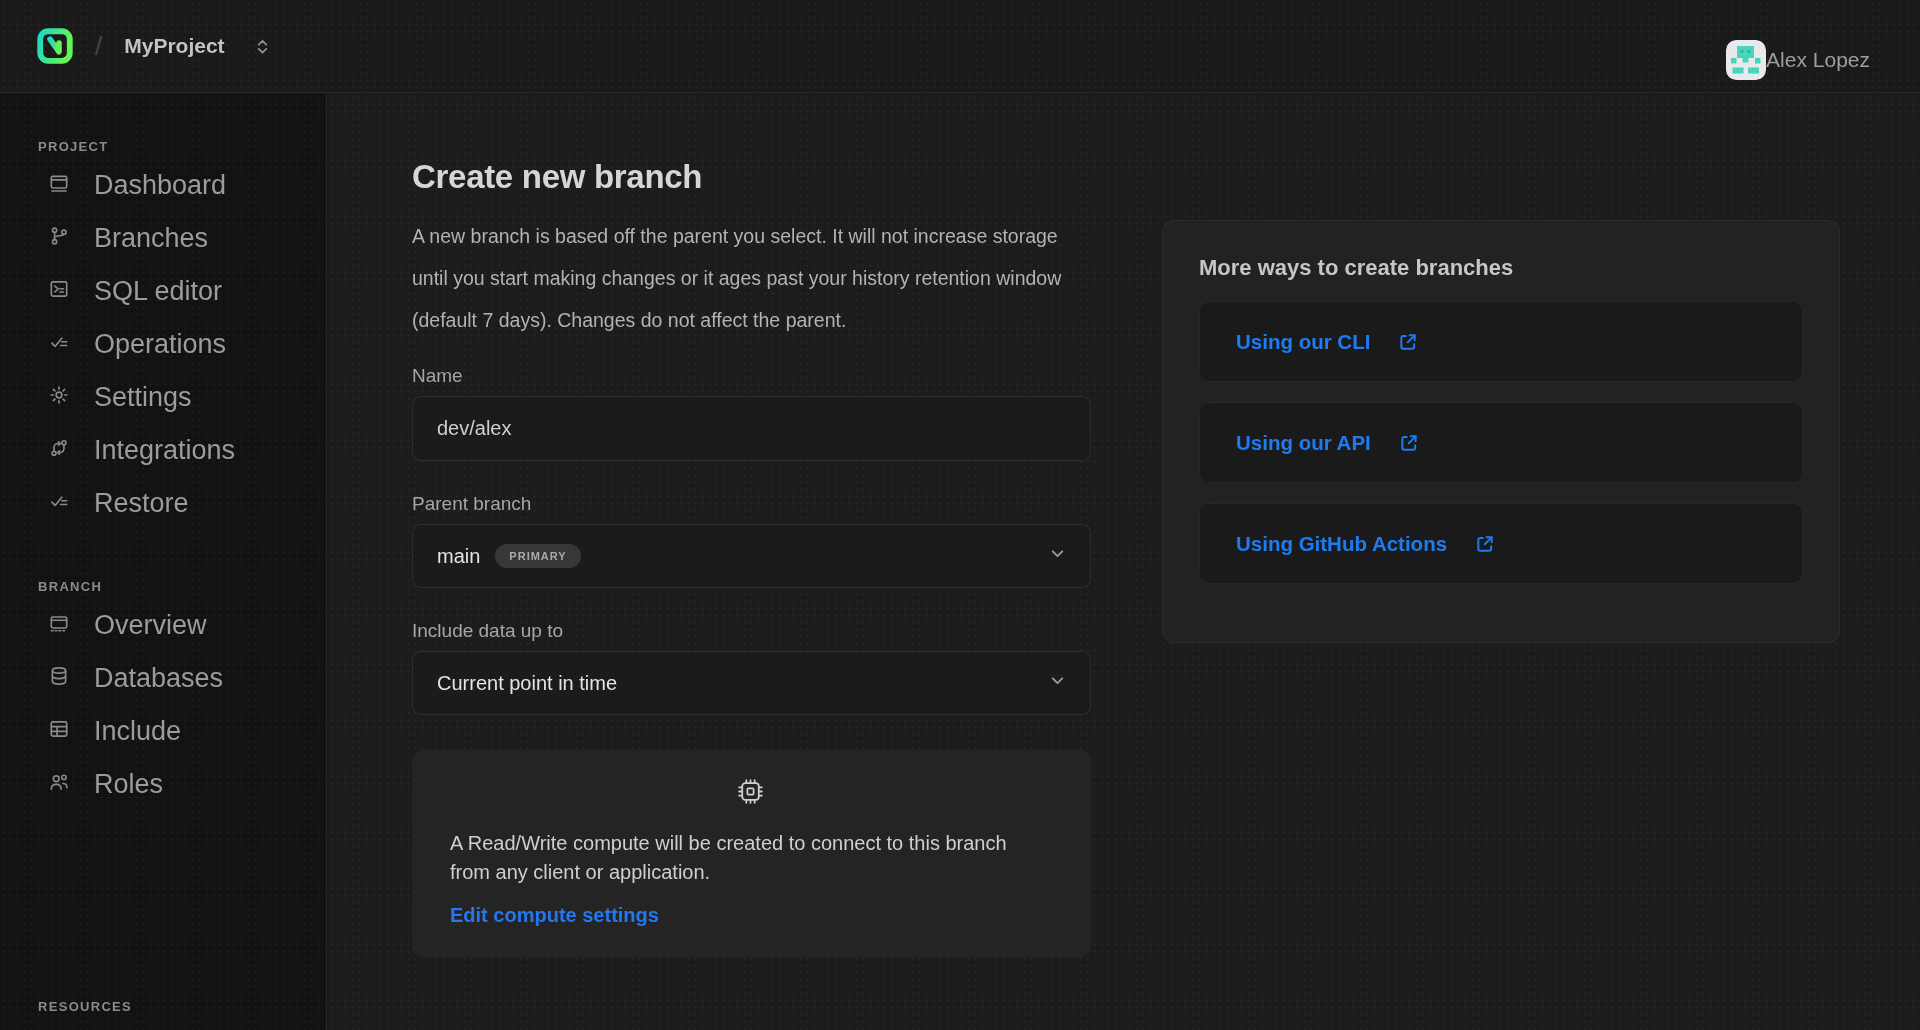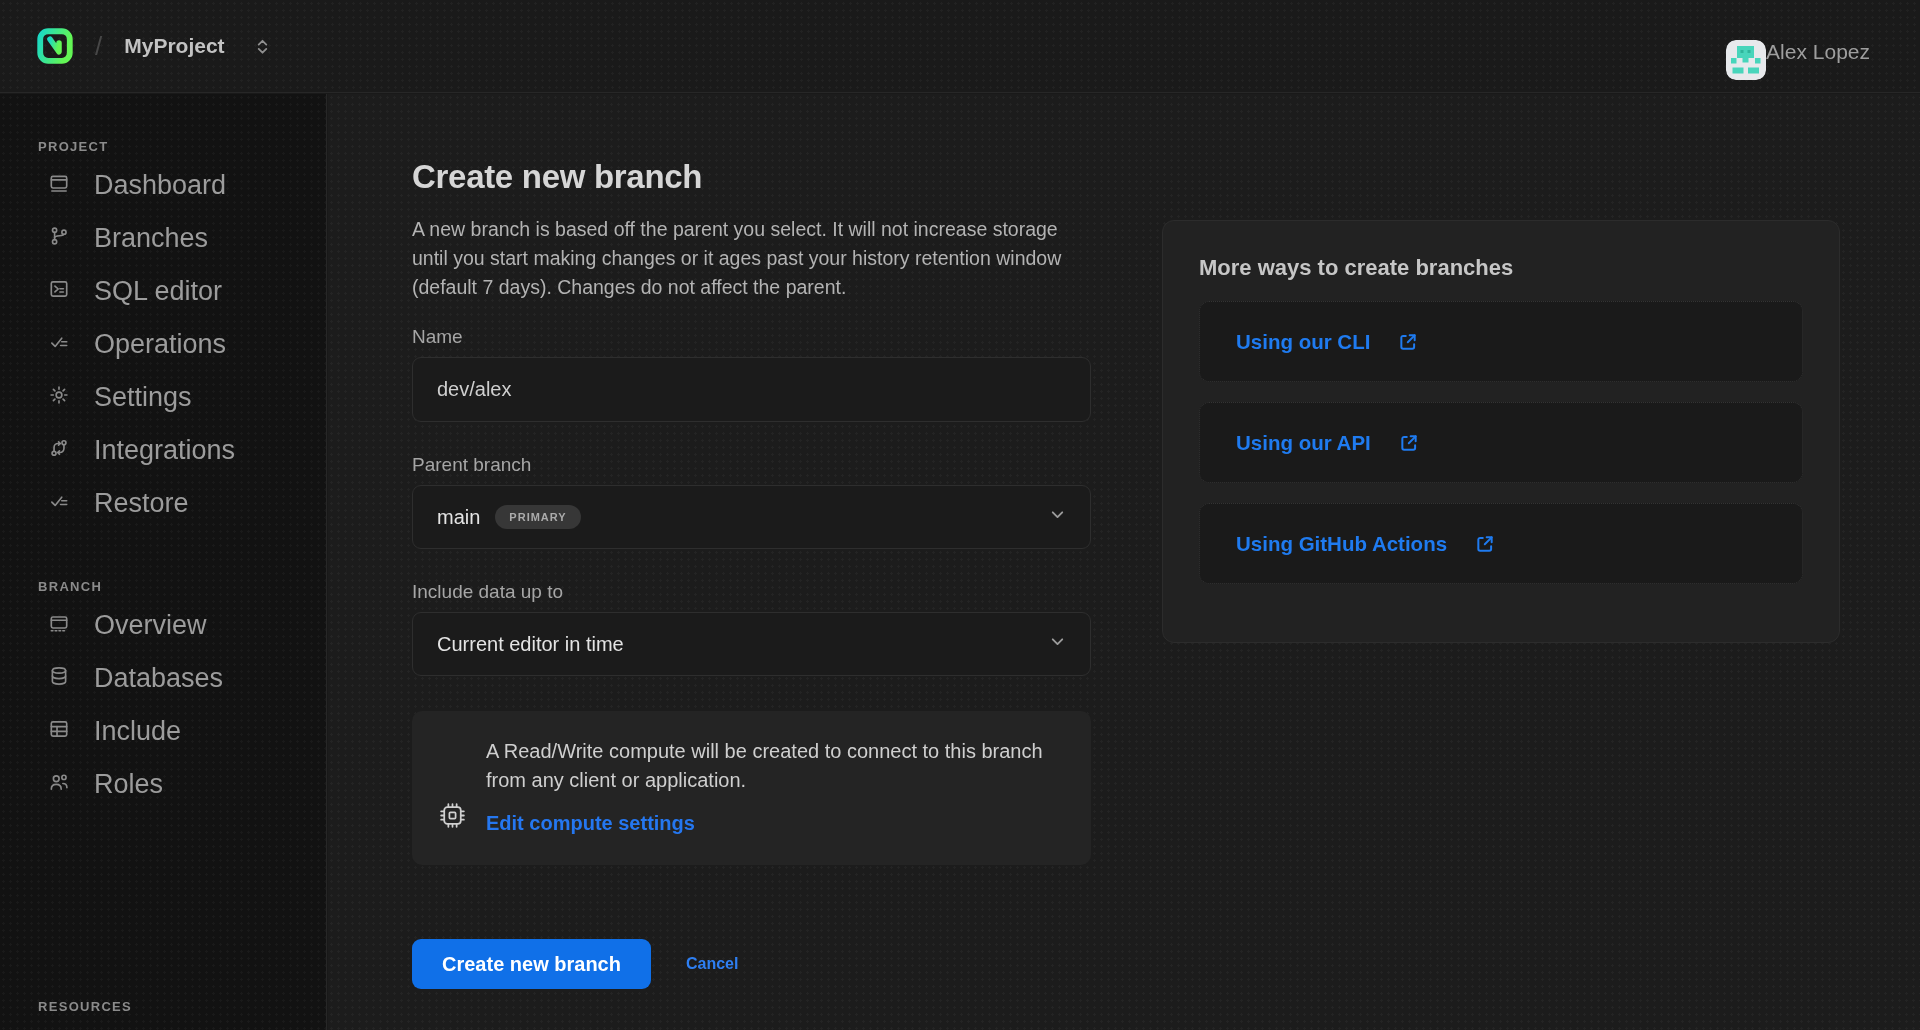--- a/index.html
+++ b/index.html
@@ -20,21 +20,21 @@
     position: absolute; top: 0; left: 0; right: 0; height: 93px;
     background-color: #1a1a1a;
     border-bottom: 1px solid #272727;
     display: flex; align-items: center;
     padding: 0 50px 0 35px;
   }
   .logo-box { width: 40px; height: 40px; display: flex; align-items: center; justify-content: center; }
   .crumb-slash { color: #474747; font-size: 26px; margin: 0 22px 0 20px; font-weight: 400; }
   .project-name { color: #c3c3c3; font-size: 21px; font-weight: 600; }
   .selector-icon { margin-left: 28px; display: flex; align-items: center; cursor: pointer; }
-  .topbar-right { margin-left: auto; display: flex; gap: 0; margin-top: 28px; }
+  .topbar-right { margin-left: auto; display: flex; align-items: center; gap: 0; margin-top: 28px; }
   .user-name { color: #9e9e9e; font-size: 21px; }
 
   
   .sidebar {
     position: absolute; top: 94px; left: 0; bottom: 0; width: 327px;
     background-color: #121212;
     border-right: 1px solid #272727;
     padding-top: 45px;
   }
   .section-label {
@@ -52,21 +52,21 @@
 
   
   .main {
     position: absolute; top: 94px; left: 328px; right: 0; bottom: 0;
     background-color: #1c1c1c;
     display: flex; gap: 71px;
     padding: 64px 81px 0 84px;
   }
   .form-col { width: 679px; flex: none; }
   h1 { font-size: 33px; font-weight: 700; color: #d6d6d6; letter-spacing: -0.3px; }
-  .desc { margin-top: 19px; font-size: 19.5px; line-height: 29px; color: #b3b3b3; }
+  .desc { margin-top: 19px; font-size: 19.5px; line-height: 42px; color: #b3b3b3; }
   .field-label { margin-top: 32px; font-size: 19px; color: #a6a6a6; display: block; }
   .field-label.first { margin-top: 24px; }
   .text-input {
     margin-top: 9px; height: 65px; width: 100%;
     background: #1b1b1b; border: 1px solid #2e2e2e; border-radius: 9px;
     padding: 0 24px; font-size: 20px; color: #cfcfcf;
     font-family: "Liberation Sans", sans-serif; outline: none; display: block;
   }
   .select {
     margin-top: 9px; height: 64px; width: 100%;
@@ -74,21 +74,21 @@
     display: flex; align-items: center; padding: 0 24px; position: relative; cursor: pointer;
   }
   .select-value { font-size: 20px; color: #e4e4e4; font-weight: 500; }
   .select .chev { position: absolute; right: 22px; top: 50%; transform: translateY(-50%); }
   .badge {
     margin-left: 15px; font-size: 11px; font-weight: 700; letter-spacing: 1px;
     color: #ababab; background: #373737; padding: 6px 14px; border-radius: 999px;
   }
   .info-box {
     margin-top: 35px; background: #242424; border-radius: 10px;
-    padding: 26px 28px 30px 25px; display: flex; gap: 18px; align-items: flex-end;
+    padding: 26px 28px 30px 25px; display: flex; gap: 18px; align-items: center; flex-direction: column;
   }
   .info-text { font-size: 20px; line-height: 29px; color: #cfcfcf; max-width: 600px; }
   .info-link { display: inline-block; margin-top: 17px; color: #2577f0; font-size: 20px; font-weight: 700; text-decoration: none; cursor: pointer; }
   .actions { margin-top: 74px; display: flex; align-items: center; gap: 35px; }
   .primary-btn {
     height: 50px; padding: 0 30px; background: #1070e8; color: #ffffff;
     font-size: 20px; font-weight: 700; border: none; border-radius: 9px; cursor: pointer;
     font-family: "Liberation Sans", sans-serif;
   }
   .cancel-link { color: #2e7ff2; font-size: 16px; font-weight: 700; text-decoration: none; cursor: pointer; }
@@ -304,21 +304,21 @@
       <span class="badge">PRIMARY</span>
       <span class="chev">
         <svg width="21" height="21" viewBox="0 0 20 20" fill="none" stroke="#9b9b9b" stroke-width="1.8" stroke-linecap="round" stroke-linejoin="round">
           <path d="M5.5 7.5 L10 12 L14.5 7.5"></path>
         </svg>
       </span>
     </div>
 
     <label class="field-label">Include data up to</label>
     <div class="select">
-      <span class="select-value">Current editor in time</span>
+      <span class="select-value">Current point in time</span>
       <span class="chev">
         <svg width="21" height="21" viewBox="0 0 20 20" fill="none" stroke="#9b9b9b" stroke-width="1.8" stroke-linecap="round" stroke-linejoin="round">
           <path d="M5.5 7.5 L10 12 L14.5 7.5"></path>
         </svg>
       </span>
     </div>
 
     <div class="info-box">
       <span>
         <svg width="31" height="31" viewBox="0 0 30 30" fill="none" stroke="#d0d0d0" stroke-width="1.7" stroke-linecap="round">

